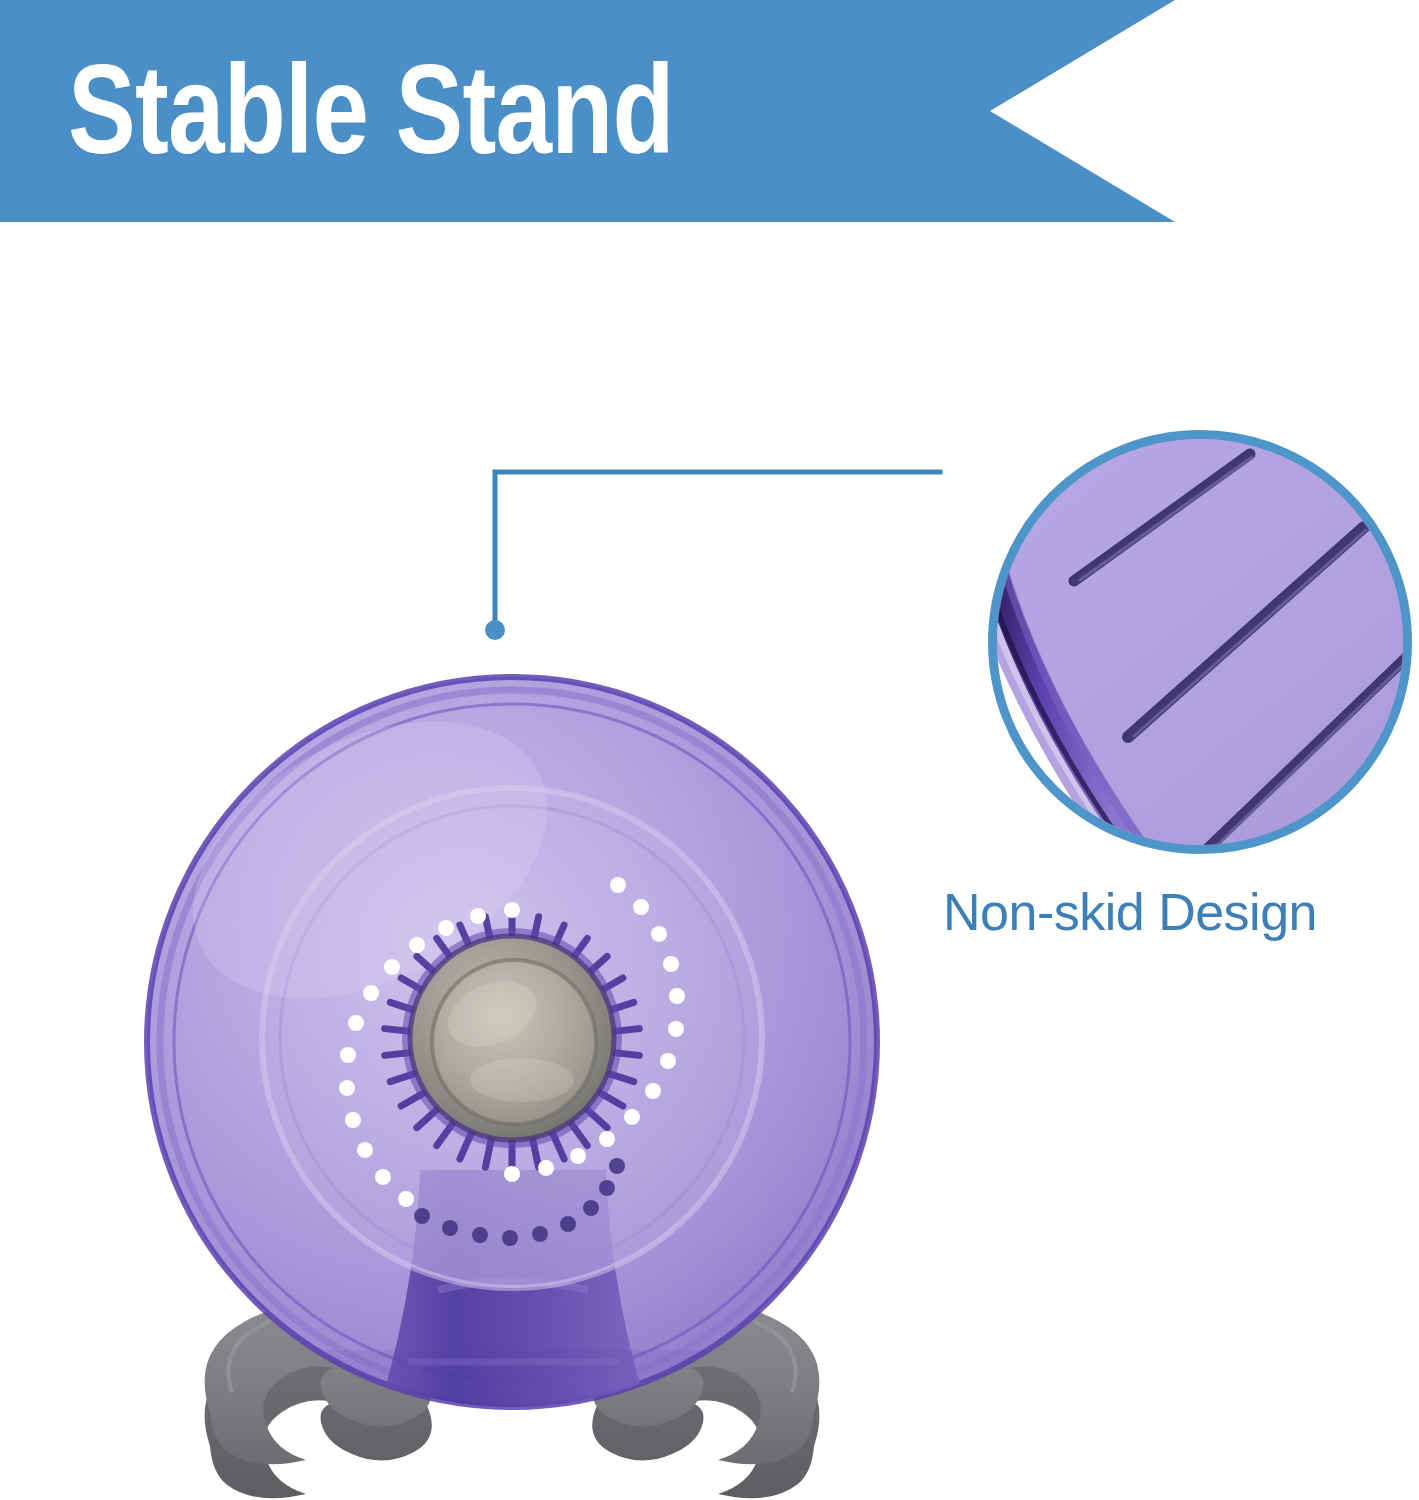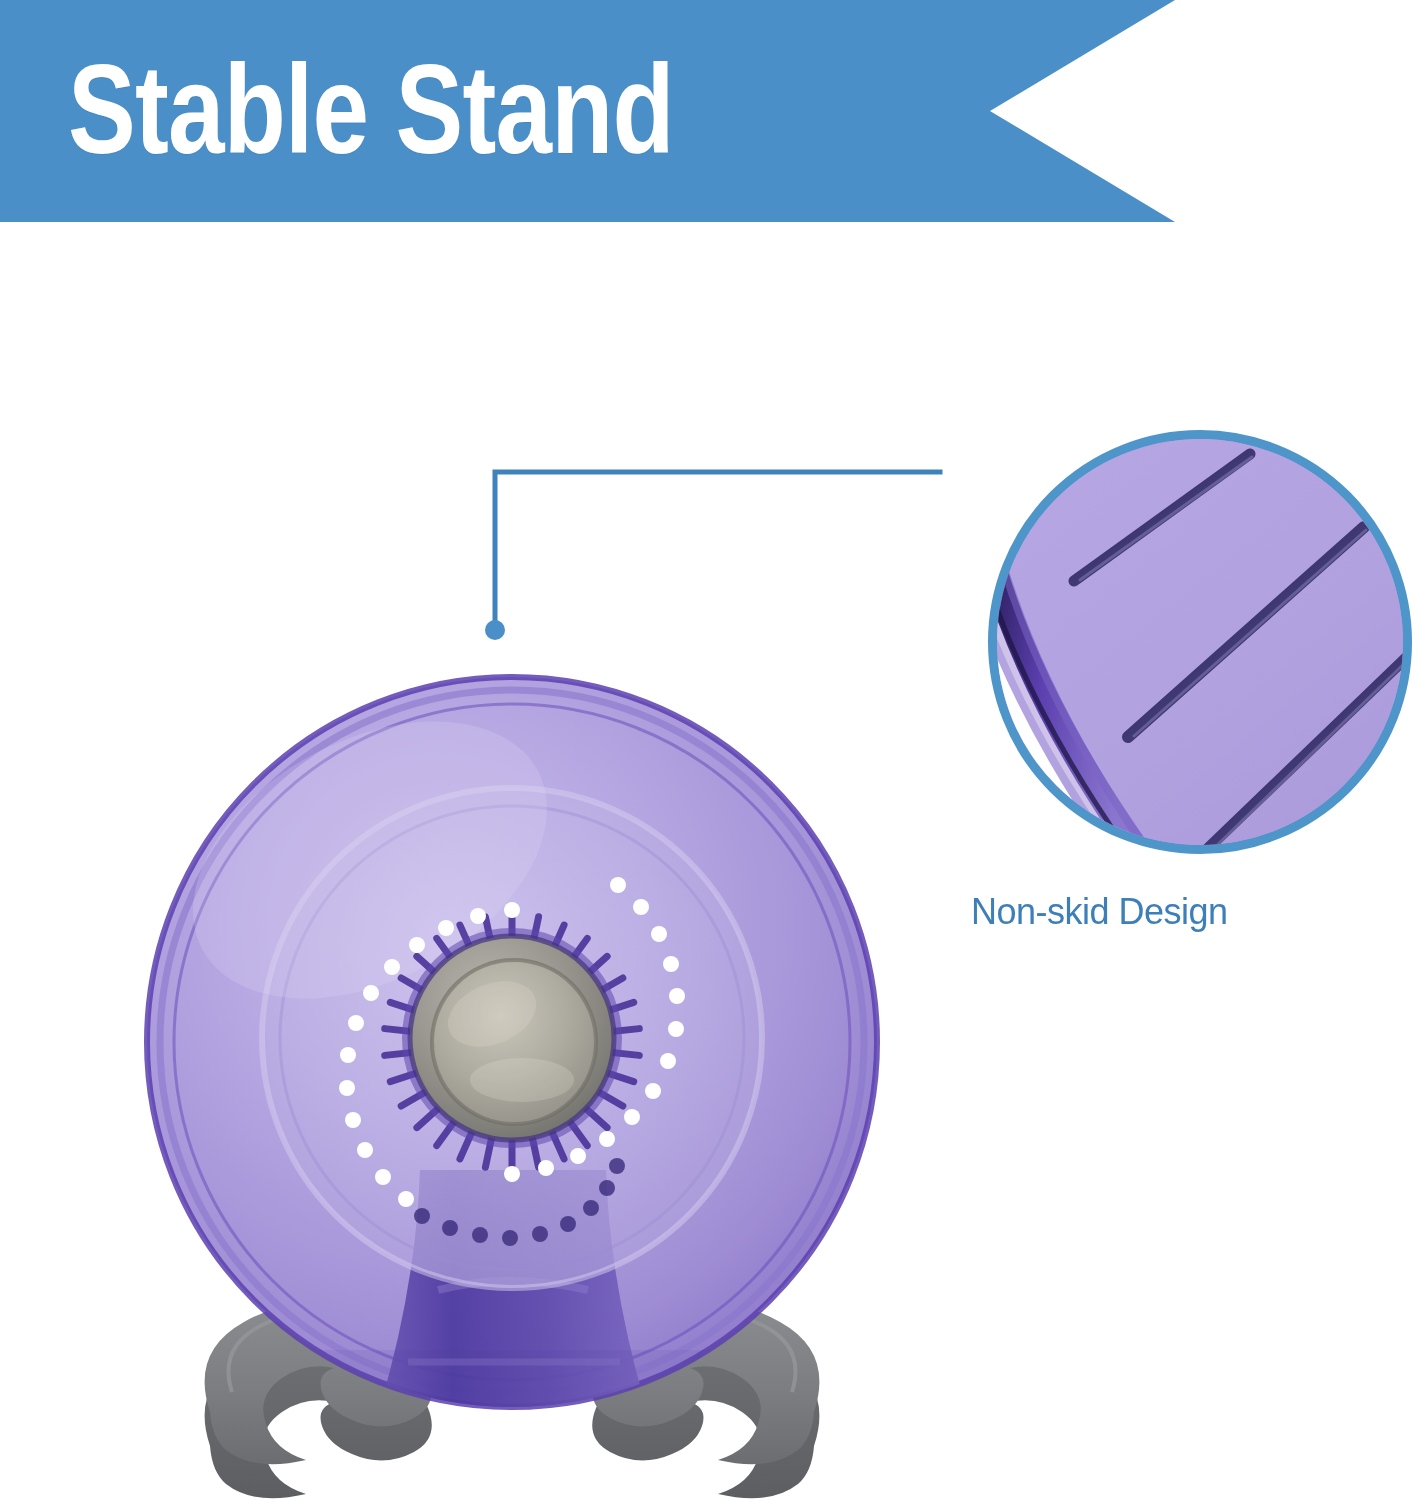--- a/index.html
+++ b/index.html
@@ -37,22 +37,22 @@
     position:absolute;left:988px;top:430px;width:424px;height:424px;
     border-radius:50%;
     overflow:hidden;
     box-sizing:border-box;
     border:9px solid #4e95c9;
     background:#b3a2e0;
   }
   .inset-svg{position:absolute;left:-9px;top:-9px;width:424px;height:424px;}
 
   .inset-label{
-    position:absolute;left:971px;top:880px;
-    font-size:36px;line-height:64px;
+    position:absolute;left:943px;top:880px;
+    font-size:52px;line-height:64px;
     color:#3d7fb8;
     font-weight:400;
     white-space:nowrap;
     letter-spacing:-.5px;
     font-family:"Liberation Sans","DejaVu Sans",sans-serif;
   }
 
   
   .product{position:absolute;left:120px;top:650px;width:800px;height:850px;}
   .product-svg{position:absolute;left:0;top:0;width:800px;height:850px;}

